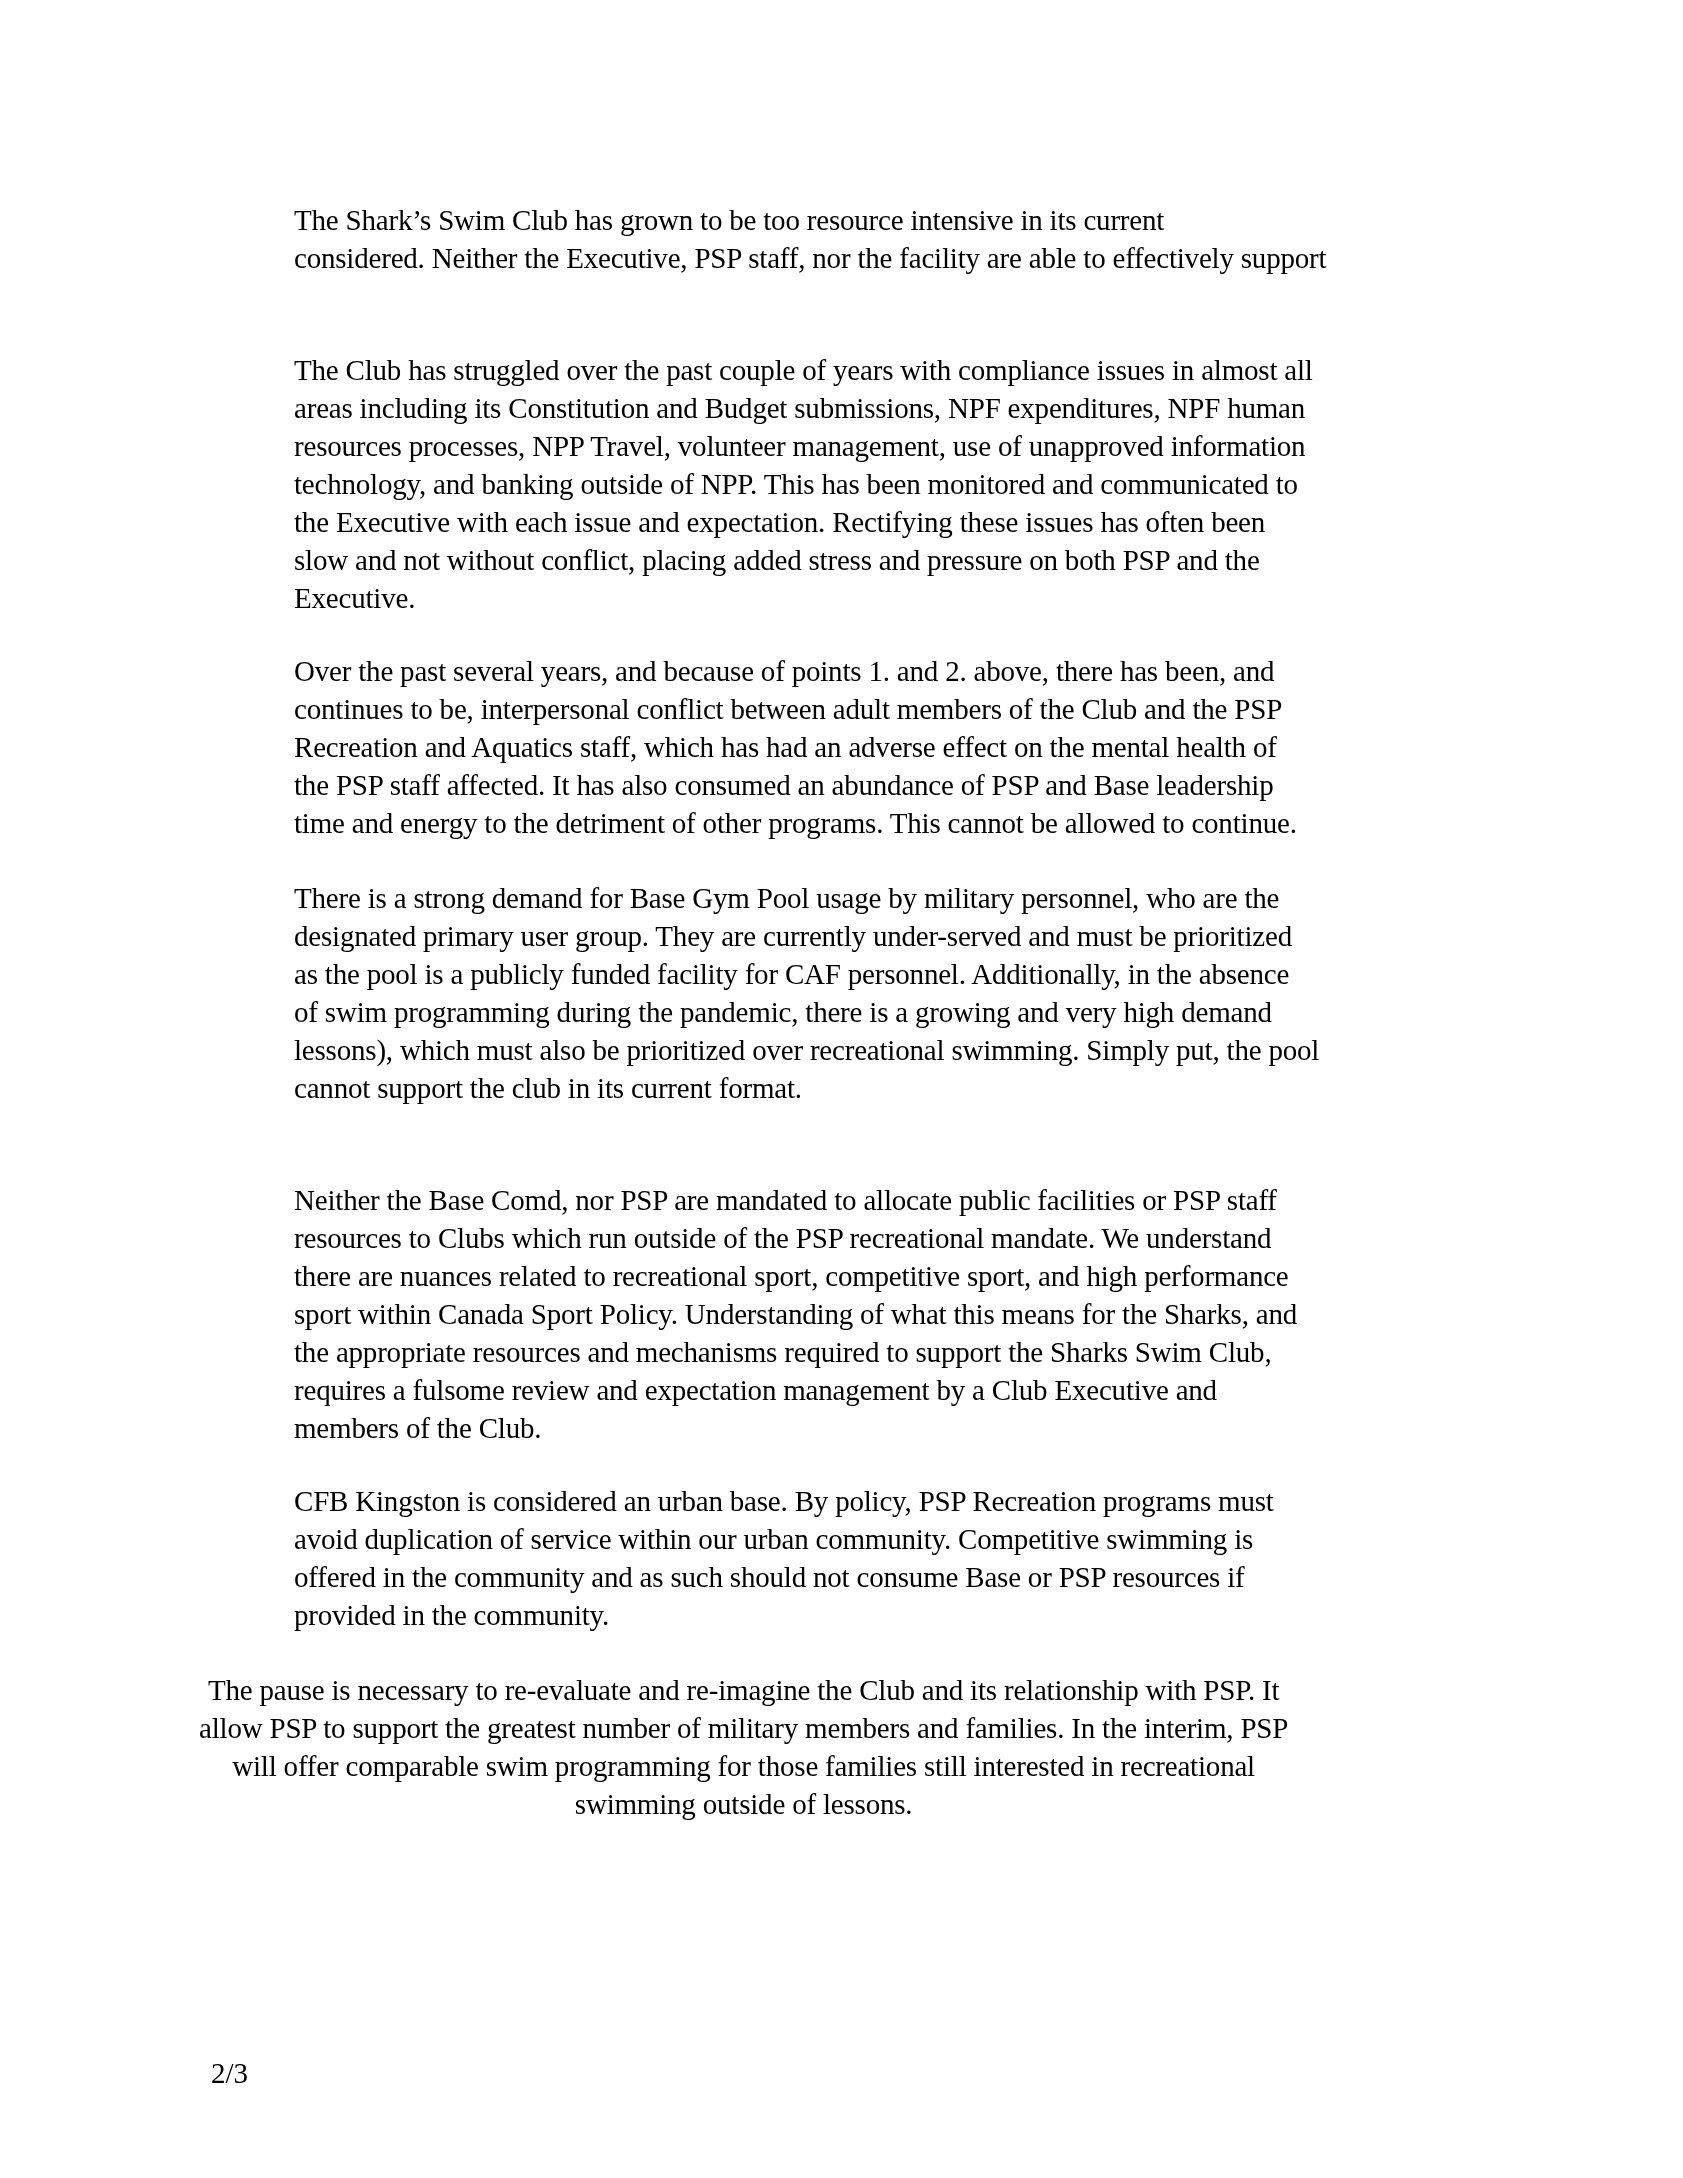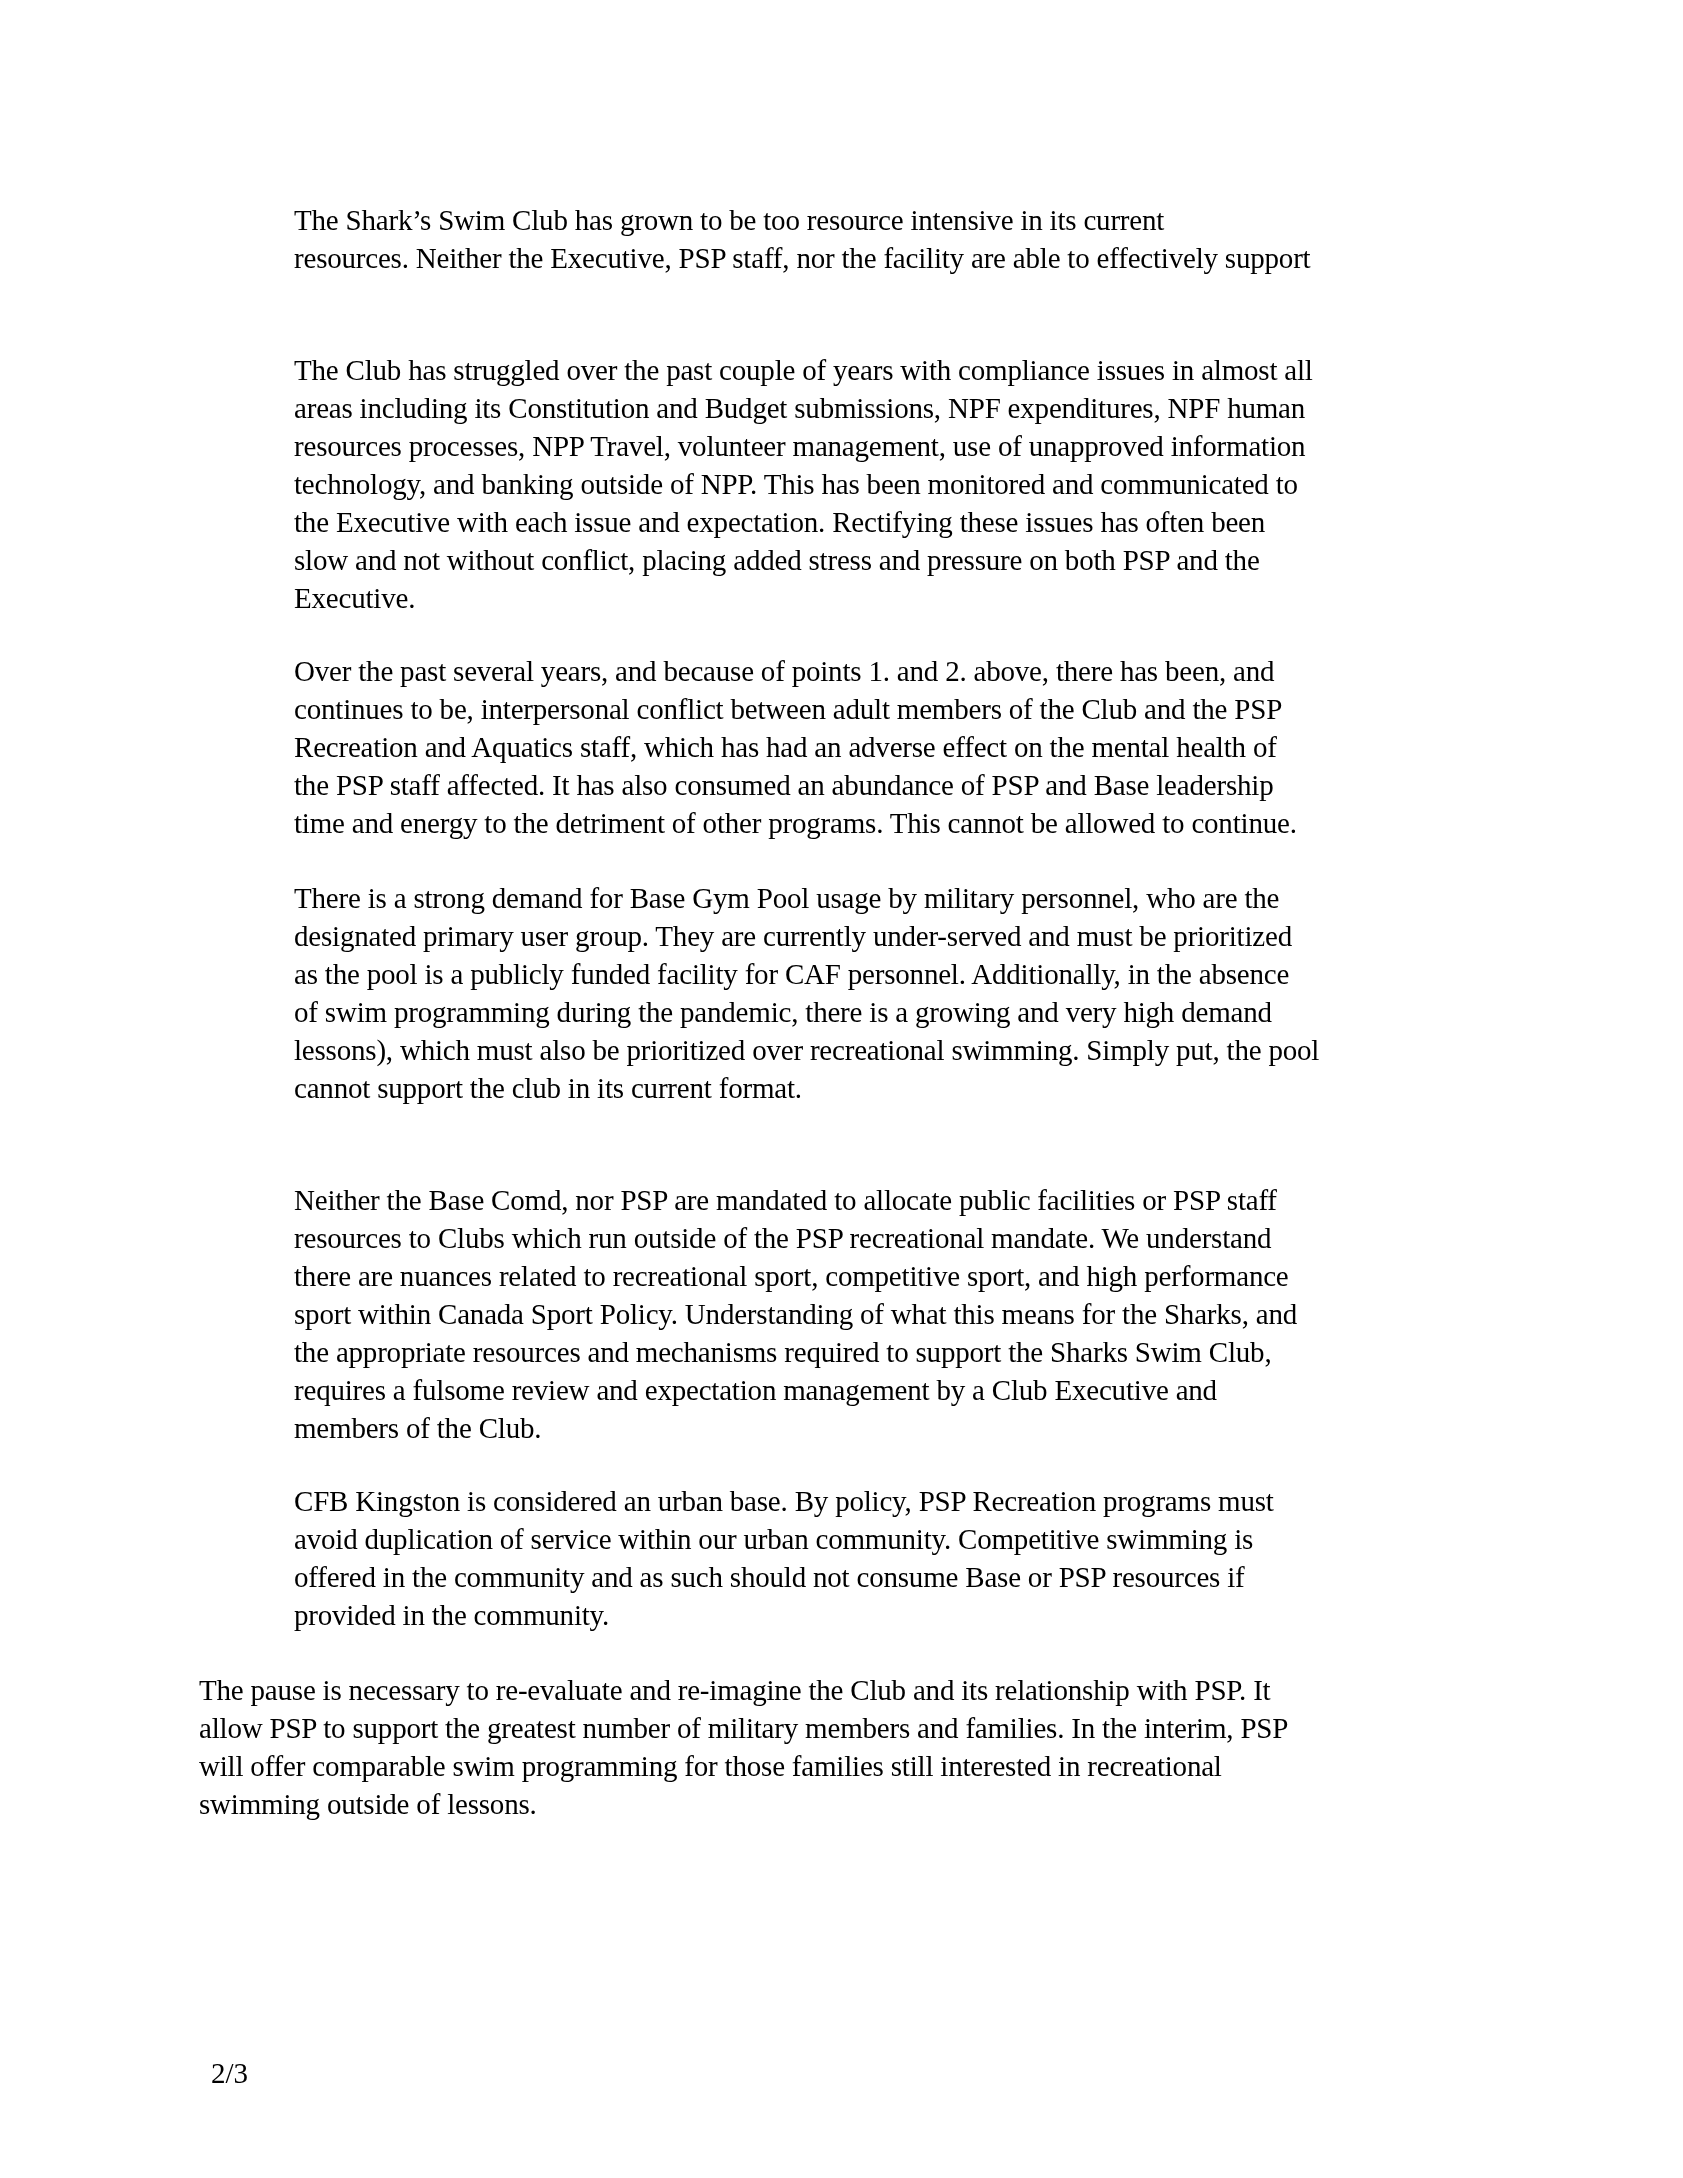--- a/index.html
+++ b/index.html
@@ -28,38 +28,38 @@
       margin: 0;
       font-size: 29px;
       line-height: 38px;
       letter-spacing: -0.2px;
       white-space: nowrap;
     }
     .para .line {
       display: block;
     }
     .indented { left: 294px; }
-    .outdented { left: 199px; }
+    .outdented { left: 199px; text-align: center; }
     .footer {
       position: absolute;
       left: 199px;
       top: 2042px;
       font-size: 29px;
       line-height: 38px;
       margin: 12px;
     }
   </style>
 </head>
 <body>
 
 <div class="page">
 
   <p class="para indented" style="top:201px;">
     <span class="line">The Shark’s Swim Club has grown to be too resource intensive in its current</span>
-    <span class="line">resources. Neither the Executive, PSP staff, nor the facility are able to effectively support</span>
+    <span class="line">considered. Neither the Executive, PSP staff, nor the facility are able to effectively support</span>
   </p>
 
   <p class="para indented" style="top:351px;">
     <span class="line">The Club has struggled over the past couple of years with compliance issues in almost all</span>
     <span class="line">areas including its Constitution and Budget submissions, NPF expenditures, NPF human</span>
     <span class="line">resources processes, NPP Travel, volunteer management, use of unapproved information</span>
     <span class="line">technology, and banking outside of NPP. This has been monitored and communicated to</span>
     <span class="line">the Executive with each issue and expectation. Rectifying these issues has often been</span>
     <span class="line">slow and not without conflict, placing added stress and pressure on both PSP and the</span>
     <span class="line">Executive.</span>

